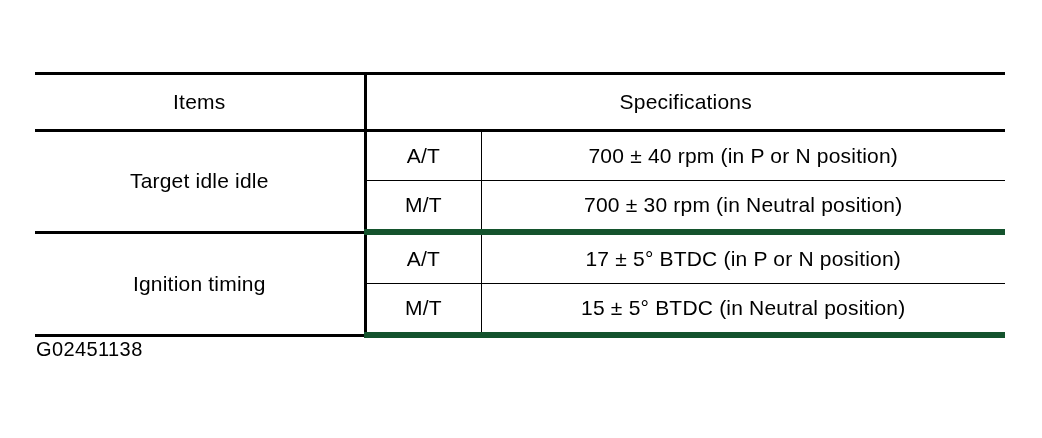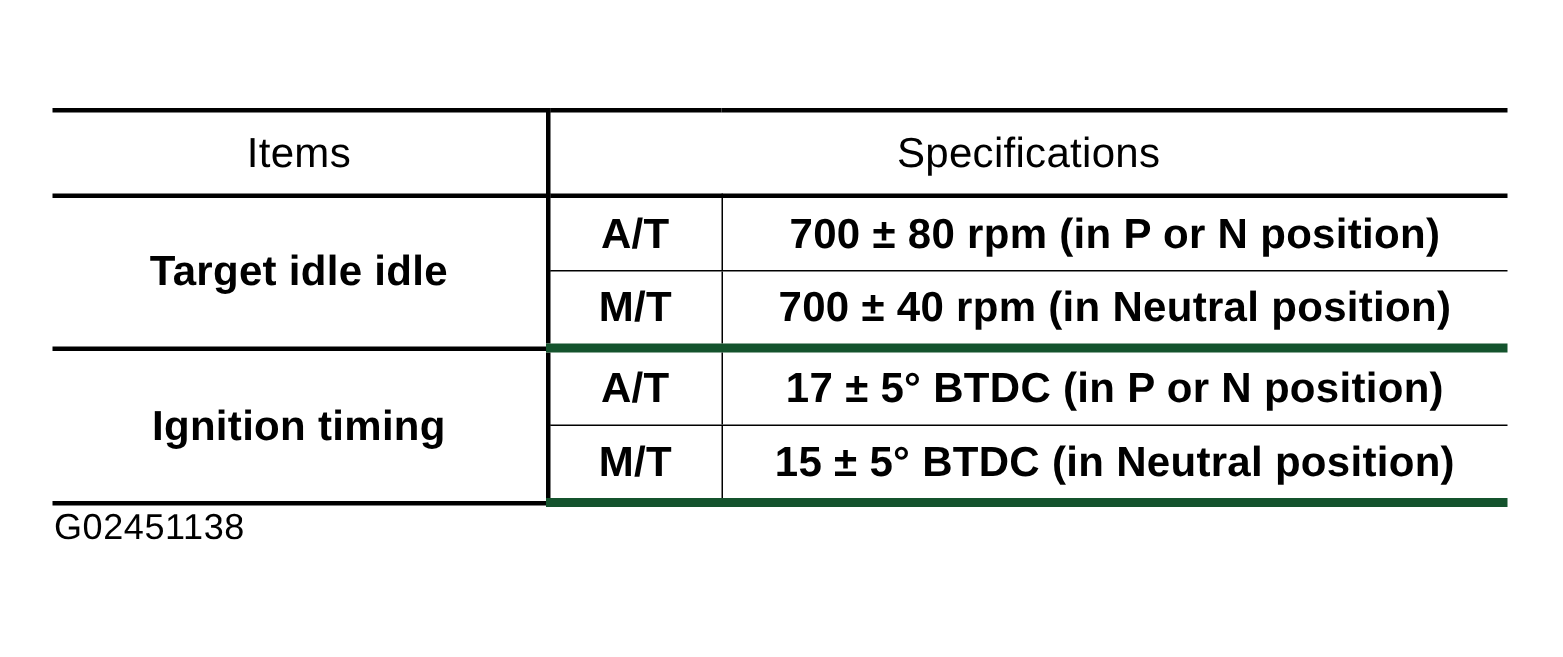--- a/index.html
+++ b/index.html
@@ -28,38 +28,37 @@
     top: 72px;
     width: 970px;
     border-collapse: collapse;
     table-layout: fixed;
   }
   .spec-table td {
     padding: 0;
     margin: 0;
     vertical-align: middle;
     text-align: center;
-    font-size: 28px;
+    font-size: 21px;
     font-weight: 400;
     letter-spacing: 0.2px;
   }
   
   .col-items   { width: 330px; }
   .col-trans   { width: 116px; }
   .col-spec    { width: 524px; }
 
   
   .row-head td {
     border-top: 3px solid #000;
     border-bottom: 3px solid #000;
     height: 54px;
   }
   .row-body td {
     height: 48px;
-    font-weight: bold;
   }
   .cell-items-group {
     border-bottom: 3px solid #000;
     border-right: 3px solid #000;
     font-size: 21px;
     text-align: center;
   }
   .cell-items-group.last {
     border-bottom: 3px solid #000;
     text-align: center;
@@ -73,21 +72,21 @@
   .sep-left-thin {
     border-left: 1.5px solid #000;
   }
   .cell-head-items {
     border-right: 3px solid #000;
   }
   .caption {
     position: absolute;
     left: 36px;
     top: 338px;
-    font-size: 24px;
+    font-size: 20px;
     letter-spacing: 0.4px;
   }
 </style>
 </head>
 <body>
 
 <div class="page">
 
   <table class="spec-table">
     <colgroup>
@@ -97,26 +96,26 @@
     </colgroup>
     <tbody>
       <tr class="row-head">
         <td class="cell-head-items">Items</td>
         <td colspan="2">Specifications</td>
       </tr>
 
       <tr class="row-body">
         <td rowspan="2" class="cell-items-group">Target idle idle</td>
         <td class="sep-thin-bottom">A/T</td>
-        <td class="sep-thin-bottom sep-left-thin">700 ± 80 rpm (in P or N position)</td>
+        <td class="sep-thin-bottom sep-left-thin">700 ± 40 rpm (in P or N position)</td>
       </tr>
 
       <tr class="row-body">
         <td class="sep-heavy-bottom">M/T</td>
-        <td class="sep-heavy-bottom sep-left-thin">700 ± 40 rpm (in Neutral position)</td>
+        <td class="sep-heavy-bottom sep-left-thin">700 ± 30 rpm (in Neutral position)</td>
       </tr>
 
       <tr class="row-body">
         <td rowspan="2" class="cell-items-group last">Ignition timing</td>
         <td class="sep-thin-bottom">A/T</td>
         <td class="sep-thin-bottom sep-left-thin">17 ± 5° BTDC (in P or N position)</td>
       </tr>
 
       <tr class="row-body">
         <td class="sep-heavy-bottom">M/T</td>

